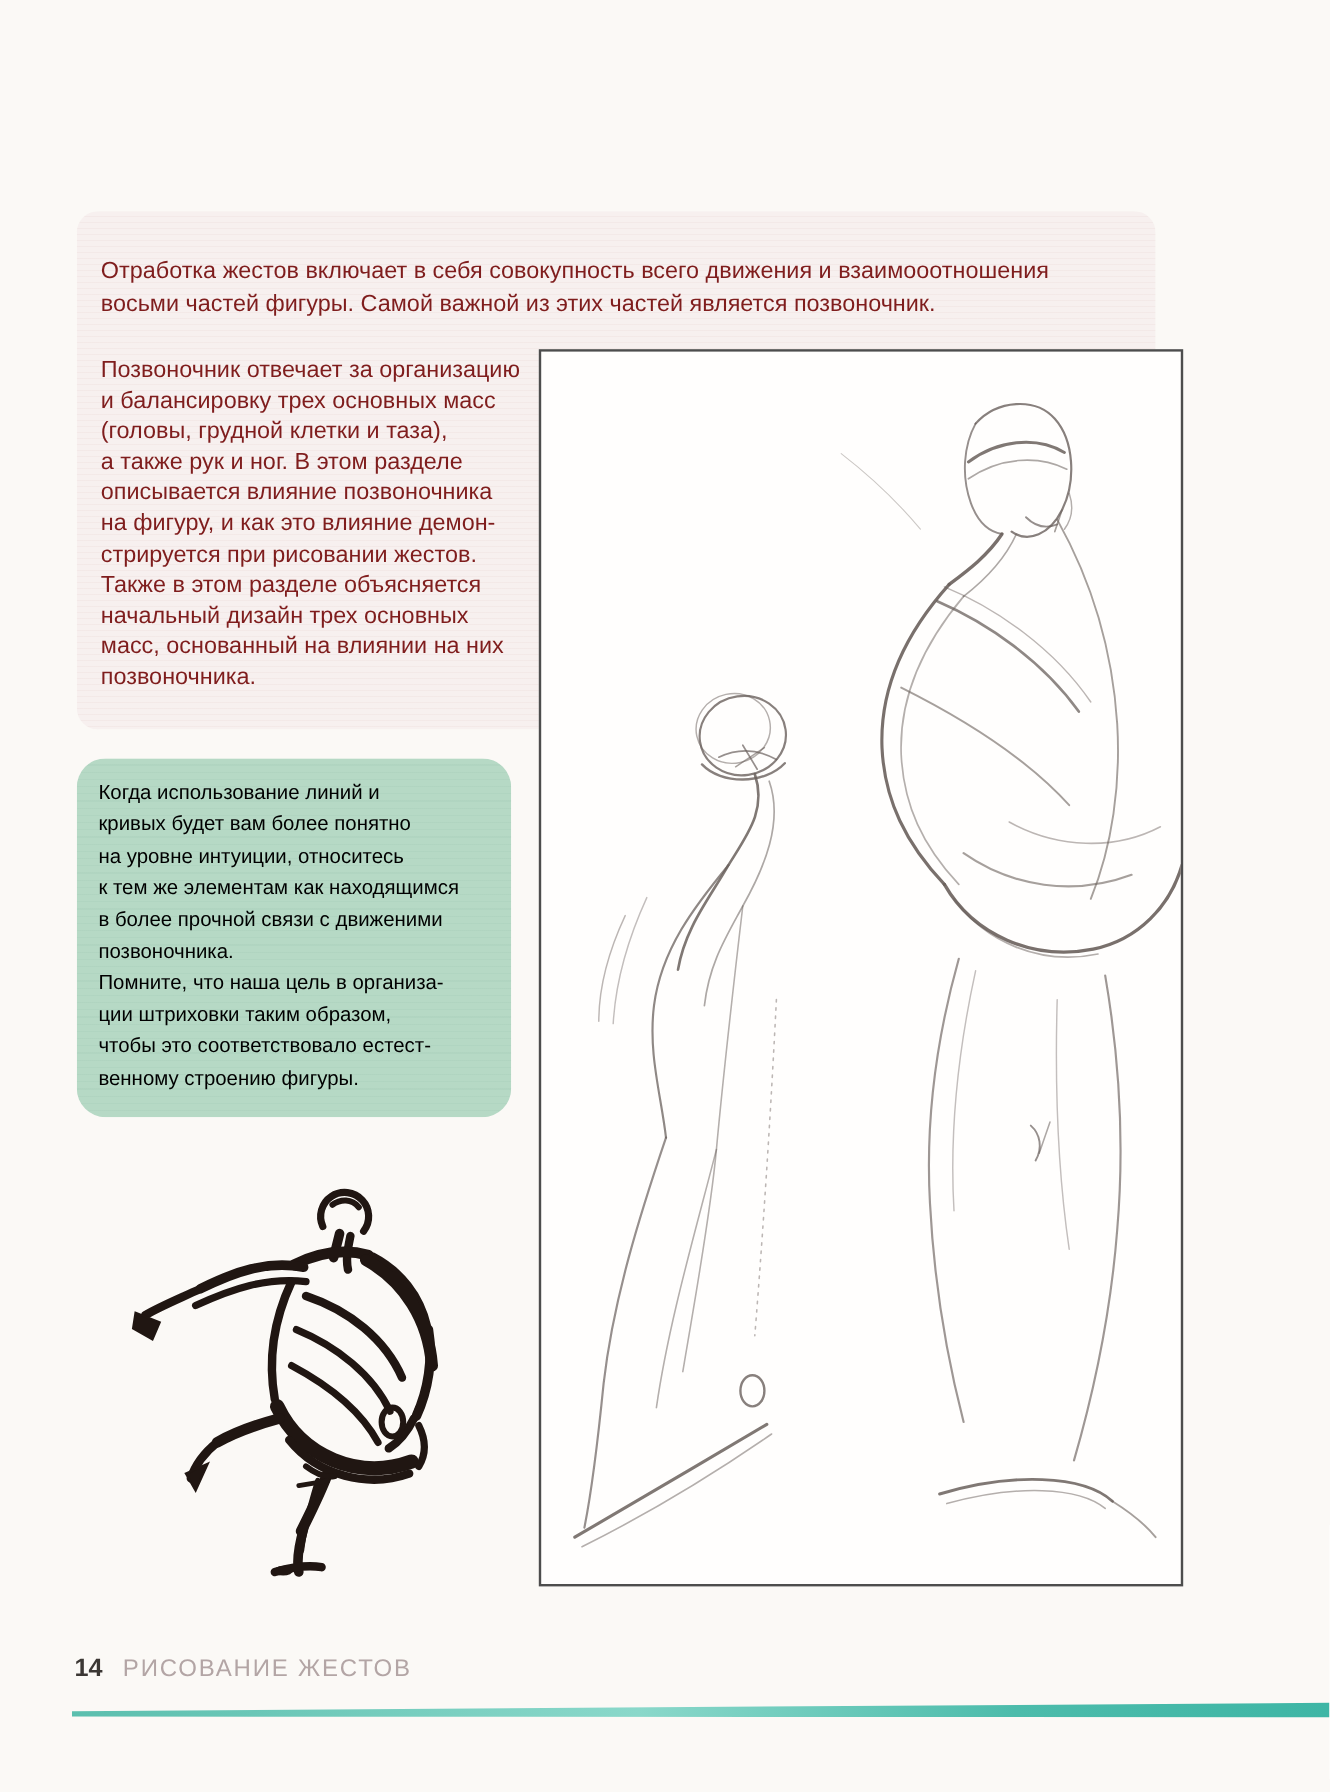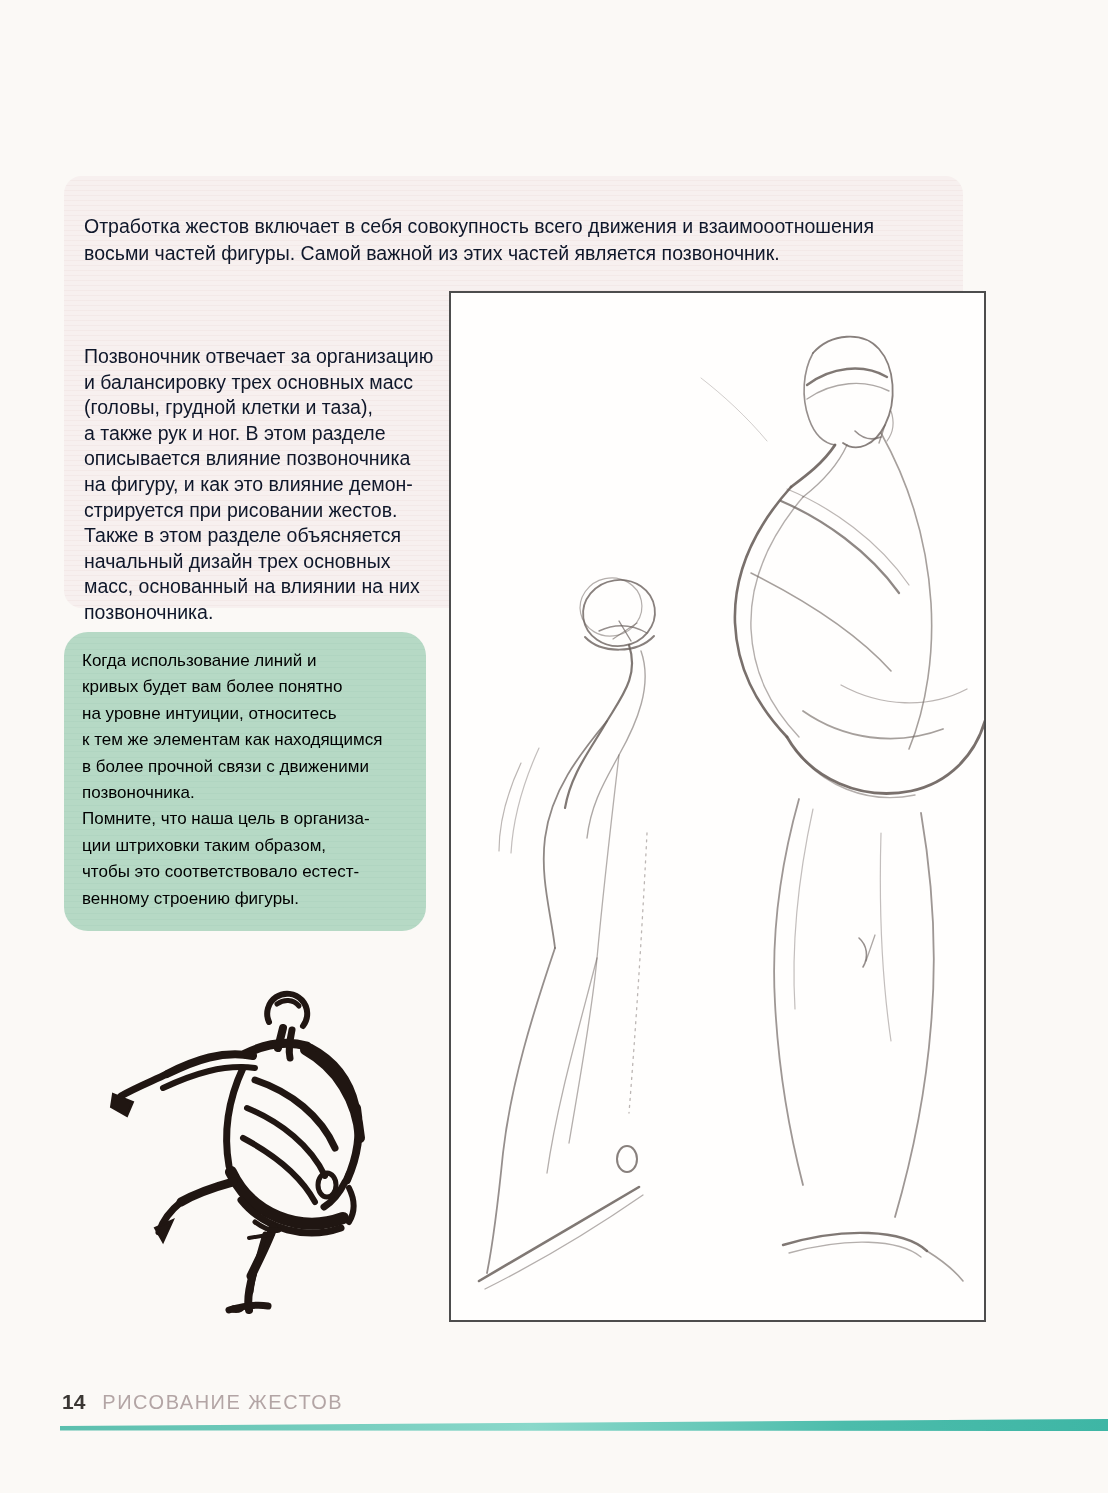--- a/index.html
+++ b/index.html
@@ -26,47 +26,47 @@
     border-radius:18px;
   }
   .panel-green{
     left:64px;top:632px;width:362px;height:299px;
     background:#b6d9c5;
     background-image:repeating-linear-gradient(180deg, rgba(255,255,255,0) 0px, rgba(255,255,255,0) 5px, rgba(160,200,180,0.25) 5px, rgba(160,200,180,0.25) 6px);
     border-radius:24px;
   }
   .textblock{
     position:absolute;white-space:pre-line;
-    color:#0f172a;
+    color:#7f1d1d;
   }
   .intro-text{
     left:84px;top:213px;width:830px;
     font-size:19.5px;line-height:27px;
   }
   .body-text{
     left:84px;top:296px;width:370px;
-    font-size:19.5px;line-height:25.6px;margin-top:48px;
+    font-size:19.5px;line-height:25.6px;
   }
   .callout-text{
     left:82px;top:648px;width:340px;
     font-size:17px;line-height:26.4px;
     color:#000000;
   }
   .sketch-frame{
     position:absolute;left:449px;top:291px;width:537px;height:1031px;
     background:#fffefd;
     border:2px solid #4d4d4d;
     box-sizing:border-box;
   }
   .sketch-frame svg{position:absolute;left:0;top:0;}
   .ink-figure{
     position:absolute;left:105px;top:976px;
   }
   .footer{
-    position:absolute;left:62px;top:1379px;height:30px;margin-top:11px;
+    position:absolute;left:62px;top:1379px;height:30px;
   }
   .page-number{
     font-size:21px;font-weight:700;color:#3b3734;
     margin-right:17px;
   }
   .book-title{
     font-size:20px;font-weight:400;letter-spacing:1.5px;
     color:#b3a5a5;
   }
   .accent-rule{

